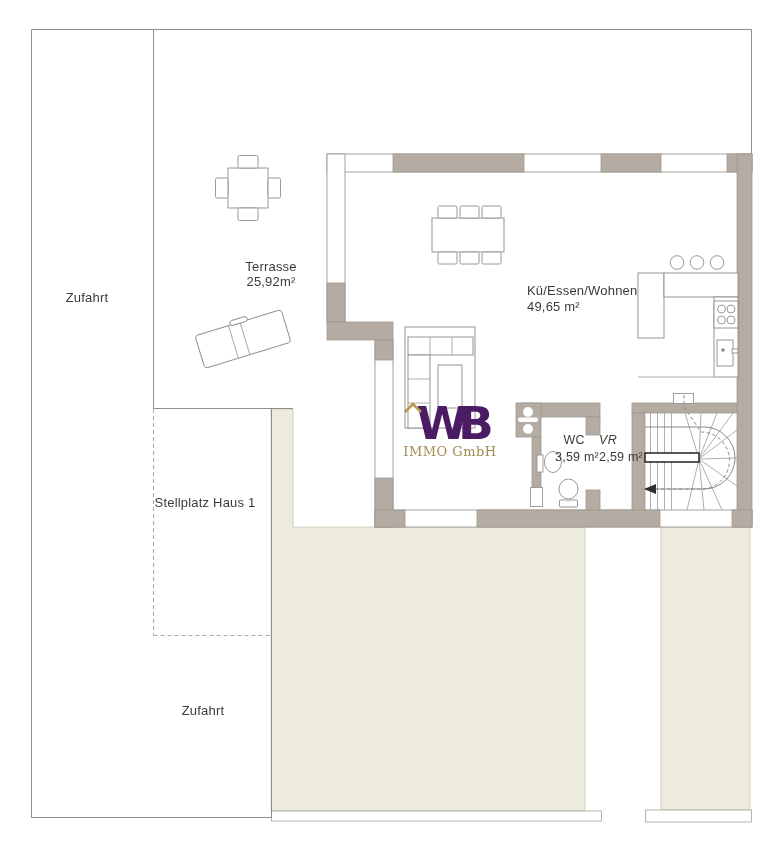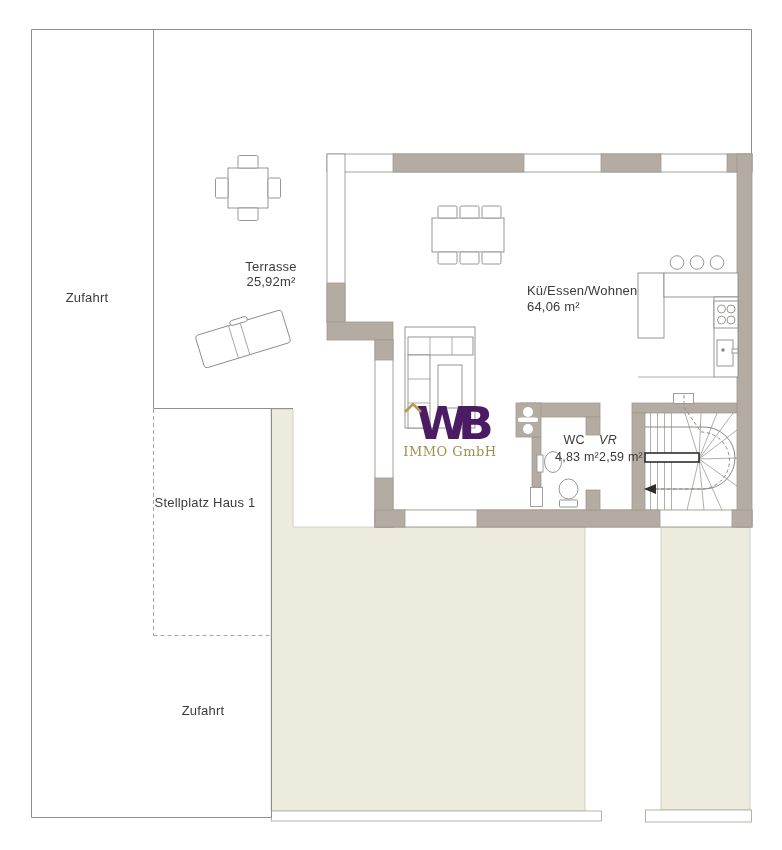--- a/index.html
+++ b/index.html
@@ -189,26 +189,26 @@
 
 <div class="lbl ctr" style="left:87px;top:290px;">Zufahrt</div>
 
 <div class="lbl ctr two-line" style="left:263px;top:259px;margin-left:8px;">
   <div>Terrasse</div>
   <div>25,92m²</div>
 </div>
 
 <div class="lbl living" style="left:499px;top:283px;">
   <div>Kü/Essen/Wohnen</div>
-  <div>64,06 m²</div>
+  <div>49,65 m²</div>
 </div>
 
 <div class="lbl small ctr" style="left:574px;top:433px;">WC</div>
 <div class="lbl small ctr" style="left:608px;top:433px;font-style:italic;">VR</div>
-<div class="lbl small ctr" style="left:577px;top:450px;">4,83 m²</div>
+<div class="lbl small ctr" style="left:577px;top:450px;">3,59 m²</div>
 <div class="lbl small ctr" style="left:621px;top:450px;">2,59 m²</div>
 
 <div class="lbl ctr" style="left:205px;top:495px;">Stellplatz Haus 1</div>
 <div class="lbl ctr" style="left:203px;top:703px;">Zufahrt</div>
 
 <div class="logo">
   <span class="logo-mark">WB</span>
   <svg class="logo-roof" width="20" height="12">
     <polyline points="2,10 10,2 18,10" fill="none" stroke="#b89a4e" stroke-width="2.6"></polyline>
   </svg>

